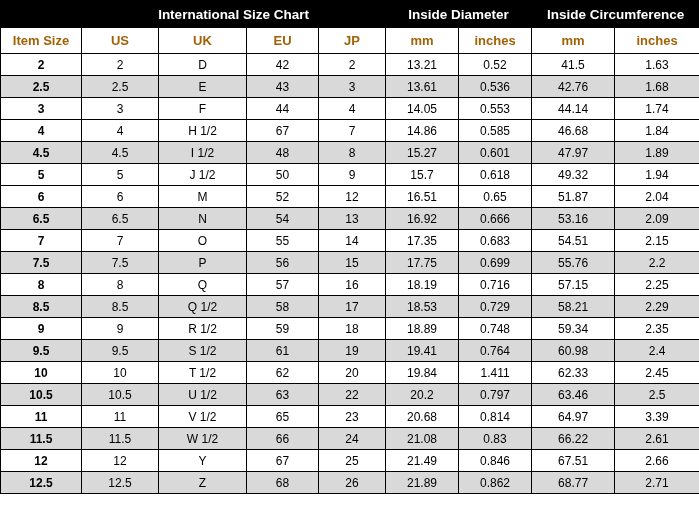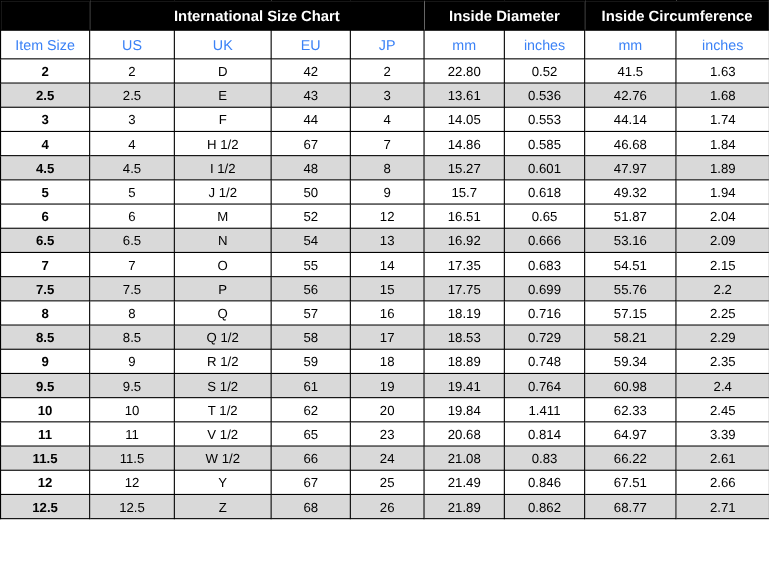--- a/index.html
+++ b/index.html
@@ -42,22 +42,22 @@
     font-size: 13.5px;
     height: 26px;
     border: 1px solid #000000;
   }
   tr.group-head th.blankcell {
     background: #000000;
   }
   
   tr.sub-head th {
     background: #ffffff;
-    color: #3b82f6;
-    font-weight: normal;
+    color: #a16207;
+    font-weight: bold;
     font-size: 13px;
     height: 25px;
   }
   
   td.itemsize {
     font-weight: bold;
     font-size: 12.5px;
   }
   tr.shaded td {
     background: #d9d9d9;
@@ -111,21 +111,21 @@
         <th>inches</th>
       </tr>
     </thead>
     <tbody id="chart-body">
         <tr class="plain">
           <td class="itemsize">2</td>
           <td>2</td>
           <td>D</td>
           <td>42</td>
           <td>2</td>
-          <td>22.80</td>
+          <td>13.21</td>
           <td>0.52</td>
           <td>41.5</td>
           <td>1.63</td>
         </tr>
         <tr class="shaded">
           <td class="itemsize">2.5</td>
           <td>2.5</td>
           <td>E</td>
           <td>43</td>
           <td>3</td>
@@ -270,20 +270,31 @@
           <td class="itemsize">10</td>
           <td>10</td>
           <td>T 1/2</td>
           <td>62</td>
           <td>20</td>
           <td>19.84</td>
           <td>1.411</td>
           <td>62.33</td>
           <td>2.45</td>
         </tr>
+        <tr class="shaded">
+          <td class="itemsize">10.5</td>
+          <td>10.5</td>
+          <td>U 1/2</td>
+          <td>63</td>
+          <td>22</td>
+          <td>20.2</td>
+          <td>0.797</td>
+          <td>63.46</td>
+          <td>2.5</td>
+        </tr>
         <tr class="plain">
           <td class="itemsize">11</td>
           <td>11</td>
           <td>V 1/2</td>
           <td>65</td>
           <td>23</td>
           <td>20.68</td>
           <td>0.814</td>
           <td>64.97</td>
           <td>3.39</td>

